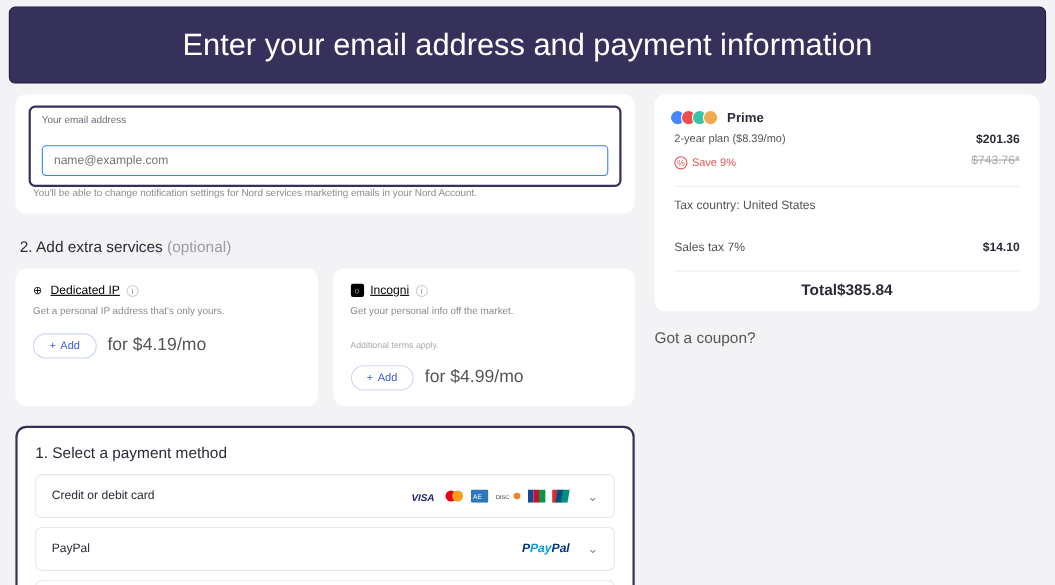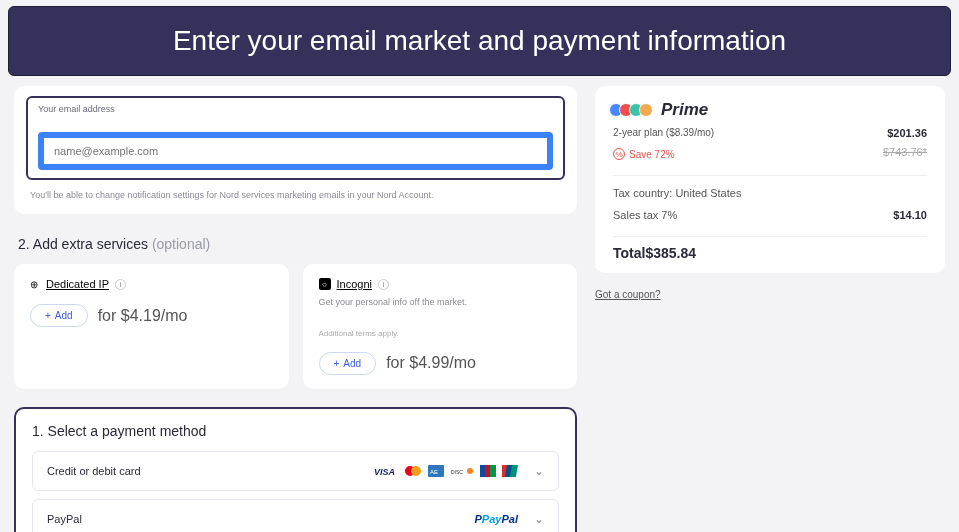--- a/index.html
+++ b/index.html
@@ -5,22 +5,22 @@
 * { box-sizing: border-box; margin: 0; padding: 0; }
 body { font-family: -apple-system, BlinkMacSystemFont, "Segoe UI", Arial, sans-serif; background: #f3f3f5; width: 959px; height: 532px; overflow: hidden; }
 .banner { background: #35315a; color: #fff; font-size: 28px; font-weight: 500; text-align: center; padding: 18px 0; margin: 6px 8px 10px 8px; border-radius: 6px; border: 1px solid #1f1d3a; }
 .content { display: flex; gap: 18px; padding: 0 14px; }
 .left { flex: 1; }
 .right { width: 350px; }
 .card { background: #fff; border-radius: 10px; padding: 18px 20px; }
 .email-card { padding: 10px 12px 14px 12px; }
 .email-field { border: 2px solid #35315a; border-radius: 6px; padding: 6px 10px 8px 10px; background: #fff; }
 .email-label { font-size: 9px; color: #6b6b7a; margin-bottom: 18px; }
-.email-input { width: 100%; border: 6px solid #3b82f6; border-radius: 4px; padding: 7px 10px; font-size: 11px; color: #888; background: #fff; }
-.email-note { font-size: 9px; color: #8b8b95; margin-top: 10px; padding-left: 4px; }
+.email-input { width: 100%; border: 1px solid #3b82f6; border-radius: 4px; padding: 7px 10px; font-size: 11px; color: #888; background: #fff; }
+.email-note { font-size: 9px; color: #8b8b95; padding-left: 4px; }
 .section-title { font-size: 14px; color: #2a2a38; margin: 22px 0 12px 4px; font-weight: 500; }
 .optional { color: #9b9ba8; font-weight: 400; }
 .extras { display: flex; gap: 14px; }
 .extra-card { flex: 1; background: #fff; border-radius: 10px; padding: 14px 16px; }
 .extra-head { display: flex; align-items: center; gap: 6px; font-size: 11px; font-weight: 500; margin-bottom: 6px; }
 .extra-head .u { text-decoration: underline; }
 .q-icon { width: 11px; height: 11px; border: 1px solid #ccc; border-radius: 50%; font-size: 8px; display: inline-flex; align-items: center; justify-content: center; color: #888; }
 .extra-desc { font-size: 9px; color: #8b8b95; line-height: 1.4; }
 .extra-sub { font-size: 8px; color: #aaa; margin-top: 20px; }
 .extra-action { display: flex; align-items: center; gap: 10px; margin-top: 14px; }
@@ -37,32 +37,32 @@
 .summary { background: #fff; border-radius: 10px; padding: 14px 18px 12px 18px; font-size: 11px; color: #2a2a38; }
 .sum-head { display: flex; align-items: center; gap: 8px; margin-bottom: 4px; }
 .brand-circles { display: flex; }
 .brand-circles span { width: 14px; height: 14px; border-radius: 50%; margin-left: -4px; border: 1.5px solid #fff; }
 .sum-row { display: flex; justify-content: space-between; padding: 3px 0; }
 .strike { text-decoration: line-through; color: #aaa; }
 .save-badge { display: inline-flex; align-items: center; gap: 4px; color: #e4554f; font-size: 10px; margin-top: 2px; }
 .save-icon { width: 12px; height: 12px; border: 1px solid #e4554f; border-radius: 50%; display: inline-flex; align-items: center; justify-content: center; font-size: 8px; }
 .divider { border-top: 1px solid #eee; margin: 12px 0 8px 0; }
 .tax-link { }
-.total-row { font-weight: 600; font-size: 14px; display: flex; justify-content: flex-start; margin-top: 8px; }
-.coupon { font-size: 10px; text-decoration: underline; color: #555; margin-top: 16px; display: inline-block; text-align: right; }
-.plan-name { font-weight: 600; font-size: 17px; font-style: italic; }
+.total-row { font-weight: 600; font-size: 14px; display: flex; justify-content: center; margin-top: 8px; }
+.coupon { font-size: 14px; color: #555; margin-top: 16px; display: inline-block; text-align: right; }
+.plan-name { font-weight: 600; font-size: 12px; }
 .plan-sub { font-size: 10px; color: #555; margin-bottom: 2px; text-align: center; }
 .dedicated-icon { display: inline-block; width: 10px; font-size: 10px; }
 .incogni-icon { background: #000; color: #fff; width: 12px; height: 12px; border-radius: 2px; font-size: 8px; display: inline-flex; align-items: center; justify-content: center; }
 .gpay-pill { border: 1px solid #ccc; border-radius: 10px; padding: 1px 7px; font-size: 9px; font-weight: 600; }
 </style>
 </head>
 <body>
 
-<div class="banner">Enter your email market and payment information</div>
+<div class="banner">Enter your email address and payment information</div>
 
 <div class="content">
   <div class="left">
     <div class="card email-card">
       <div class="email-field">
         <div class="email-label">Your email address</div>
         <input class="email-input" placeholder="name@example.com" style="">
       </div>
       <div class="email-note">You'll be able to change notification settings for Nord services marketing emails in your Nord Account.</div>
     </div>
@@ -71,20 +71,21 @@
       <span>2.</span> <span>Add extra services</span> <span class="optional">(optional)</span>
     </div>
 
     <div class="extras">
       <div class="extra-card">
         <div class="extra-head">
           <span class="dedicated-icon">⊕</span>
           <span class="u">Dedicated IP</span>
           <span class="q-icon">i</span>
         </div>
+        <div class="extra-desc">Get a personal IP address that's only yours.</div>
         <div class="extra-action">
           <button class="add-btn">
               <span>+</span>
               <span>Add</span>
             </button>
           <span class="price-txt"><span>for</span> <span>$4.19/mo</span></span>
         </div>
       </div>
 
       <div class="extra-card">
@@ -172,30 +173,30 @@
         </span>
         <span class="plan-name">Prime</span>
       </div>
       <div class="sum-row">
         <span class="plan-sub">2-year plan ($8.39/mo)</span>
         <span style="font-weight:600">$201.36</span>
       </div>
       <div class="sum-row">
         <span class="save-badge">
           <span class="save-icon">%</span>
-          <span>Save 72%</span>
+          <span>Save 9%</span>
         </span>
         <span class="strike">$743.76*</span>
       </div>
       <div class="divider"></div>
       <div class="sum-row" style="color:#555">
         <span><span>Tax country:</span> <a class="tax-link">United States</a></span>
         <span></span>
       </div>
-      <div class="sum-row" style="color:#555;margin-top:4px">
+      <div class="sum-row" style="color:#555;margin-top:20px">
         <span>Sales tax 7%</span>
         <span style="font-weight:600;color:#2a2a38">$14.10</span>
       </div>
       <div class="divider"></div>
       <div class="total-row">
         <span>Total</span>
         <span>$385.84</span>
       </div>
     </div>
     <a class="coupon">Got a coupon?</a>

